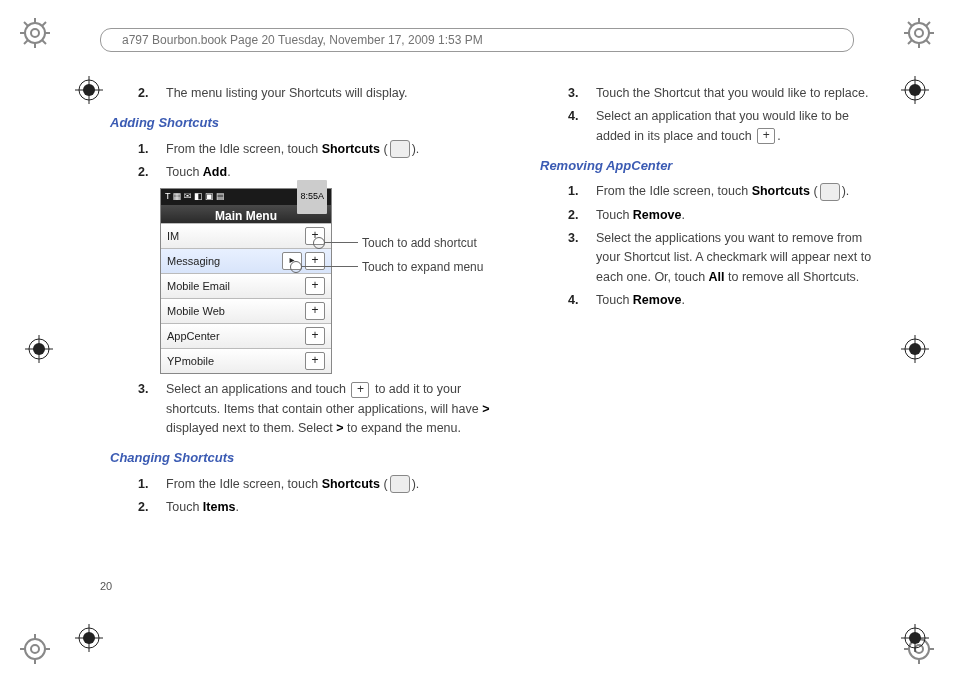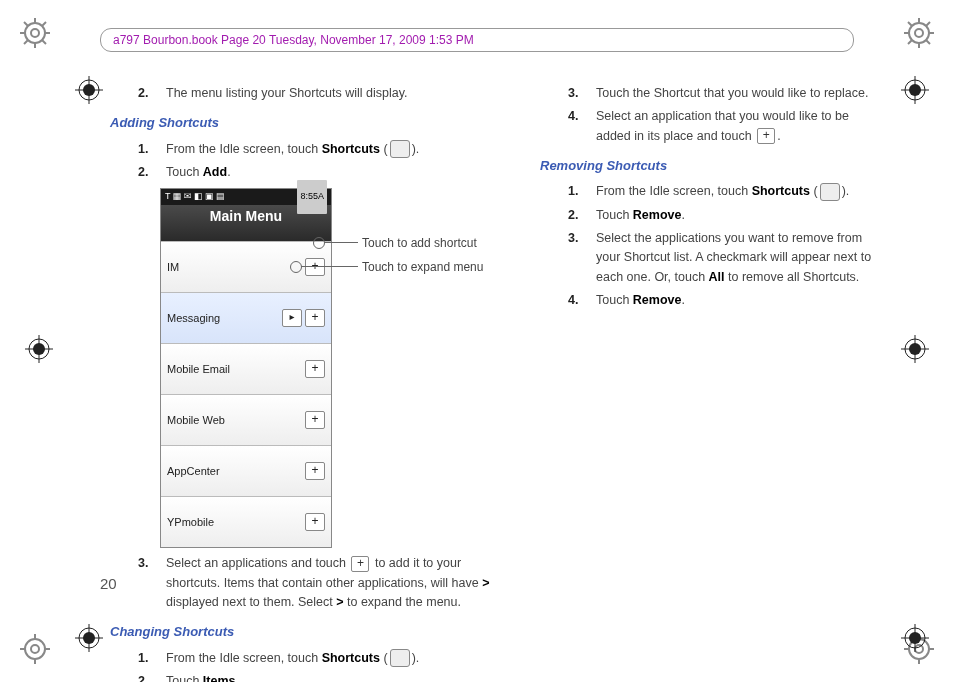--- a/index.html
+++ b/index.html
@@ -19,23 +19,23 @@
   .header-line {
     position: absolute;
     left: 100px;
     right: 100px;
     top: 28px;
     height: 22px;
     border: 1px solid #999;
     border-radius: 11px;
     display: flex;
     align-items: center;
-    padding: 0 12px;
+    padding: 0 21px;
     font-size: 12px;
-    color: #a21caf;
+    color: #737373;
   }
   .content-area {
     position: absolute;
     left: 110px;
     right: 70px;
     top: 80px;
     bottom: 70px;
     display: flex;
     gap: 40px;
   }
@@ -108,35 +108,35 @@
     font-size: 9px;
     display: flex;
     align-items: center;
     justify-content: space-between;
     padding: 0 4px;
   }
   .phone-status .time {
     background:#ccc; color:#000; padding:10px 3px; border-radius:1px;
   }
   .phone-title {
-    height: 36px;
+    height: 18px;
     background: linear-gradient(#4a4a4a,#2a2a2a);
     color: #fff;
     text-align: center;
     line-height: 22px;
-    font-size: 14px;
+    font-size: 12px;
     font-weight: bold;
   }
   .phone-row {
     height: 24px;
     border-top: 1px solid #bbb;
     display: flex;
     align-items: center;
     justify-content: space-between;
-    padding: 13px 6px;
+    padding: 0 6px;
     background: linear-gradient(#fff,#eee);
     color:#222;
   }
   .phone-row.hl { background: linear-gradient(#e8f0ff,#d8e4fa); gap: 40px; }
   .phone-row .btn {
     width: 18px; height: 16px; border:1px solid #888; border-radius:2px;
     background:#fff; text-align:center; line-height:14px; font-size:12px;
   }
   .phone-row .exp {
     width: 18px; height: 16px; border:1px solid #888; border-radius:2px;
@@ -152,21 +152,21 @@
     height: 1px;
     background: #666;
   }
   .callout-circle {
     position:absolute; width:10px; height:10px; border:1px solid #666; border-radius:50%;
   }
   .page-num {
     position: absolute;
     left: 100px;
     bottom: 90px;
-    font-size: 15px;
+    font-size: 11px;
     color: #555;
   }
 </style>
 </head>
 <body>
 
 <svg class="gear" style="left:20px; top:18px;" width="30" height="30">
     <circle cx="15" cy="15" r="10" fill="none" stroke="#888" stroke-width="2"></circle>
     <circle cx="15" cy="15" r="4" fill="none" stroke="#888" stroke-width="2"></circle>
     <g stroke="#888" stroke-width="2">
@@ -354,21 +354,21 @@
       <div class="step-num">3.</div>
       <div class="step-body">Touch the Shortcut that you would like to replace.</div>
     </div>
     <div class="step">
       <div class="step-num">4.</div>
       <div class="step-body">
         <span>Select an application that you would like to be added in its place and touch </span><span class="plus-icon">+</span><span>.</span>
       </div>
     </div>
 
-    <div class="section-h">Removing Shortcuts</div>
+    <div class="section-h">Removing AppCenter</div>
 
     <div class="step">
       <div class="step-num">1.</div>
       <div class="step-body">
         <span>From the Idle screen, touch </span><b>Shortcuts</b><span> (</span><span class="inline-icon"></span><span>).</span>
       </div>
     </div>
     <div class="step">
       <div class="step-num">2.</div>
       <div class="step-body">

